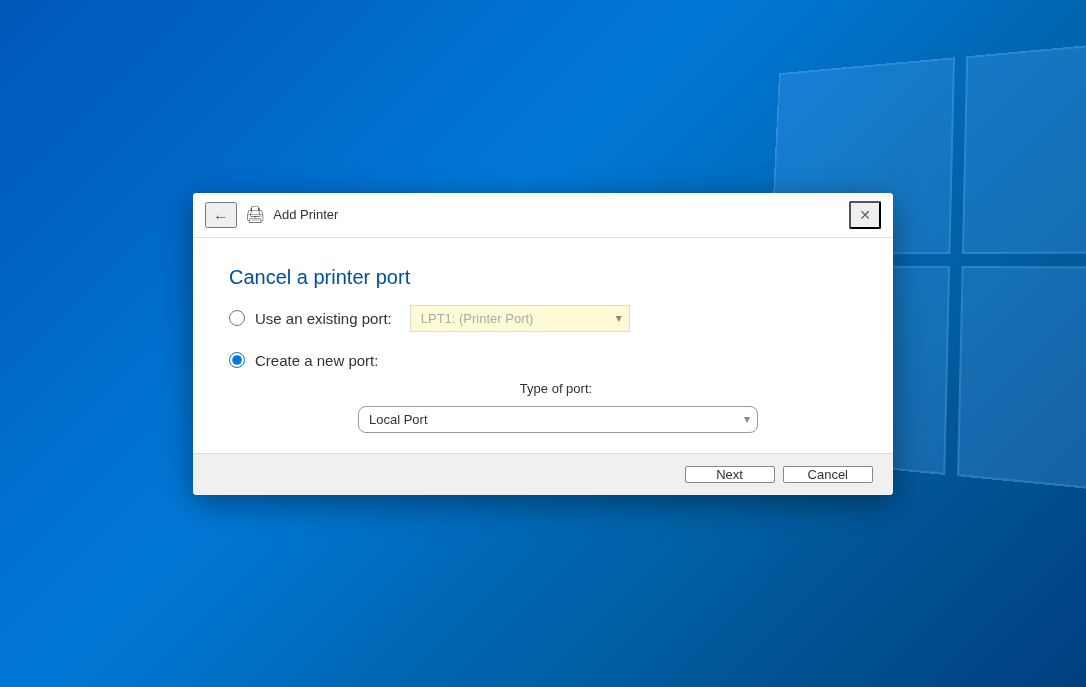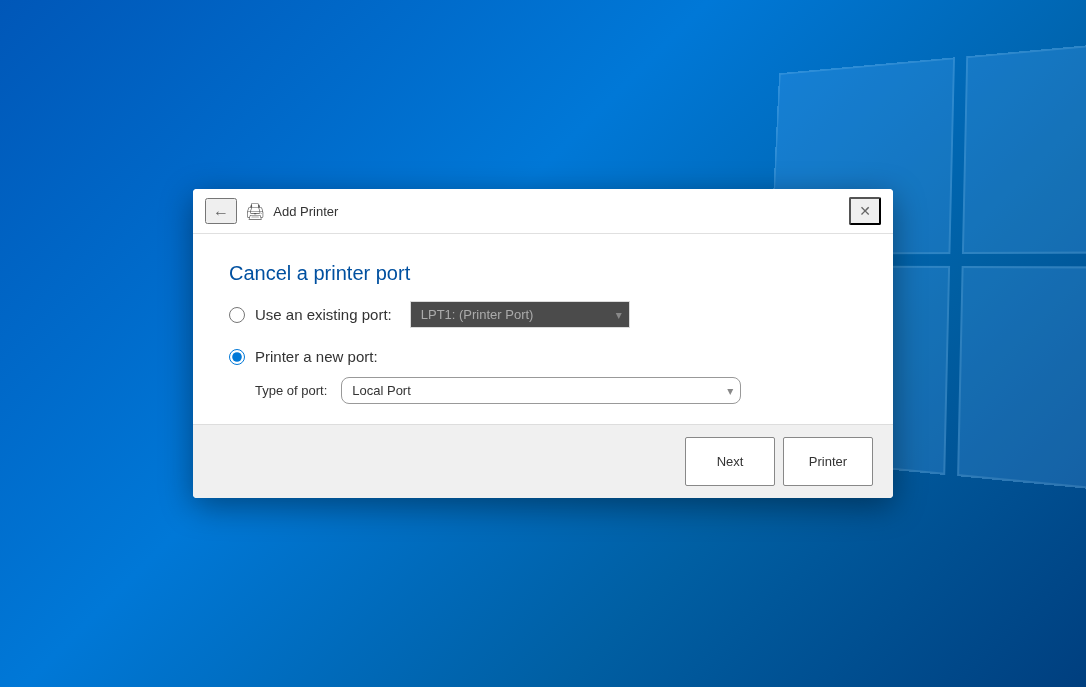--- a/index.html
+++ b/index.html
@@ -161,21 +161,21 @@
       color: #333;
       cursor: pointer;
       white-space: nowrap;
     }
 
     .dropdown-disabled {
       margin-left: 8px;
       width: 220px;
       padding: 5px 30px 5px 10px;
       border: 1px solid #ccc;
-      background: #000000;
+      background: #fef9c3;
       color: #888;
       font-size: 13px;
       font-family: inherit;
       cursor: not-allowed;
       appearance: none;
       -webkit-appearance: none;
       position: relative;
       border-radius: 0;
     }
 
@@ -210,20 +210,21 @@
       border-radius: 8px;
     }
 
     
     .port-type-row {
       display: flex;
       align-items: center;
       gap: 10px;
       padding-left: 26px;
       margin-top: 6px;
+      flex-direction: column;
     }
 
     .port-type-label {
       font-size: 13px;
       color: #333;
       white-space: nowrap;
     }
 
     
     .create-new-section {
@@ -236,21 +237,21 @@
     .dialog-footer {
       background: #f0f0f0;
       padding: 12px 20px;
       display: flex;
       justify-content: flex-end;
       gap: 8px;
       border-top: 1px solid #ddd;
     }
 
     .btn {
-      padding: 16px 24px;
+      padding: 0 24px;
       font-size: 13px;
       font-family: inherit;
       cursor: pointer;
       border-radius: 2px;
       min-width: 90px;
     }
 
     .btn-primary {
       background: #fff;
       border: 1px solid #888;
@@ -303,35 +304,35 @@
           <div class="dropdown-wrapper">
             <select class="dropdown-disabled" disabled="">
               <option>LPT1: (Printer Port)</option>
             </select>
           </div>
         </div>
 
         <div class="create-new-section">
           <div class="radio-row">
             <input type="radio" class="radio-input" name="port-choice" id="create-port" checked="" style="">
-            <label class="radio-label" for="create-port">Printer a new port:</label>
+            <label class="radio-label" for="create-port">Create a new port:</label>
           </div>
           <div class="port-type-row">
             <span class="port-type-label">Type of port:</span>
             <div class="dropdown-wrapper">
               <select class="dropdown-active">
                 <option>Local Port</option>
                 <option>Standard TCP/IP Port</option>
               </select>
             </div>
           </div>
         </div>
 
       </div>
     </div>
 
     <div class="dialog-footer">
       <button class="btn btn-primary">Next</button>
-      <button class="btn btn-secondary">Printer</button>
+      <button class="btn btn-secondary">Cancel</button>
     </div>
 
   </div>
 </div>
 
 </body></html>

